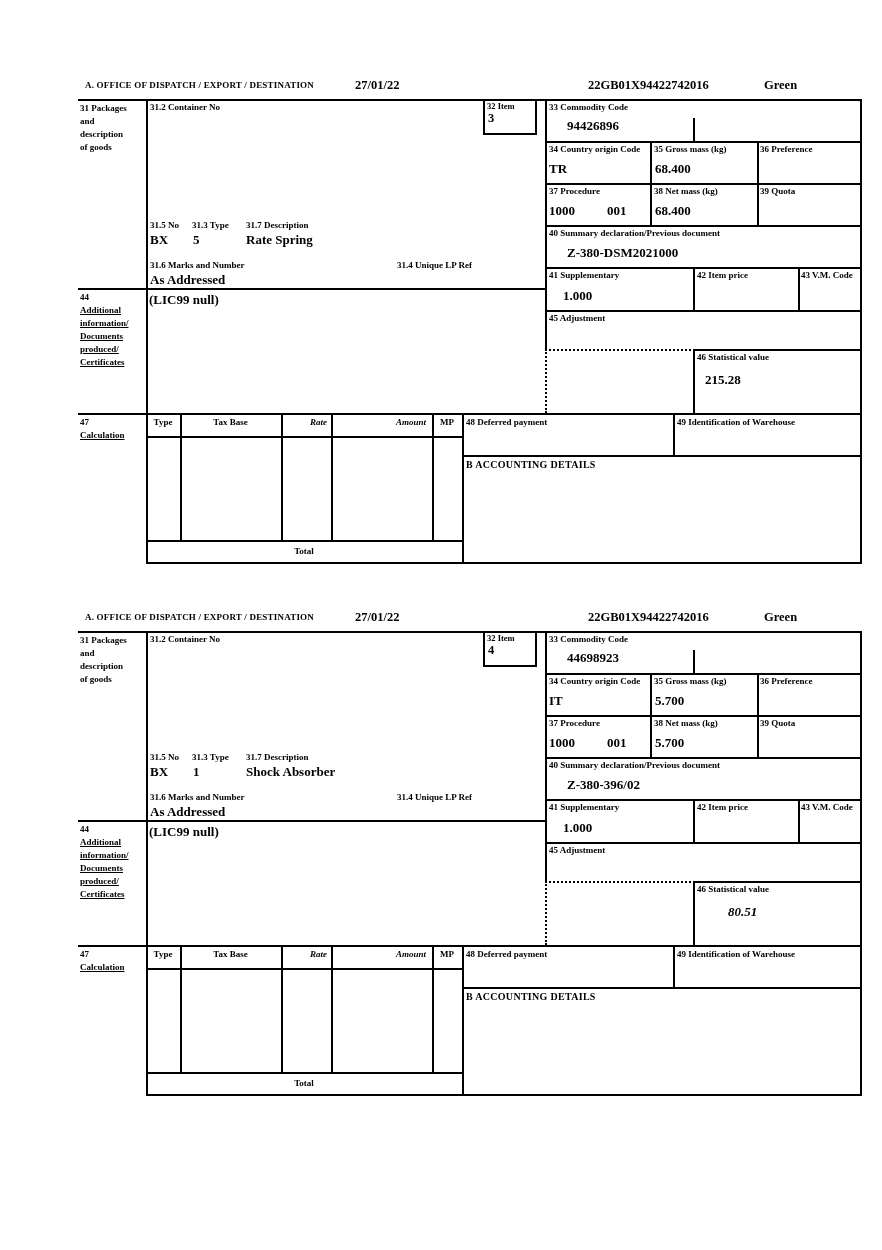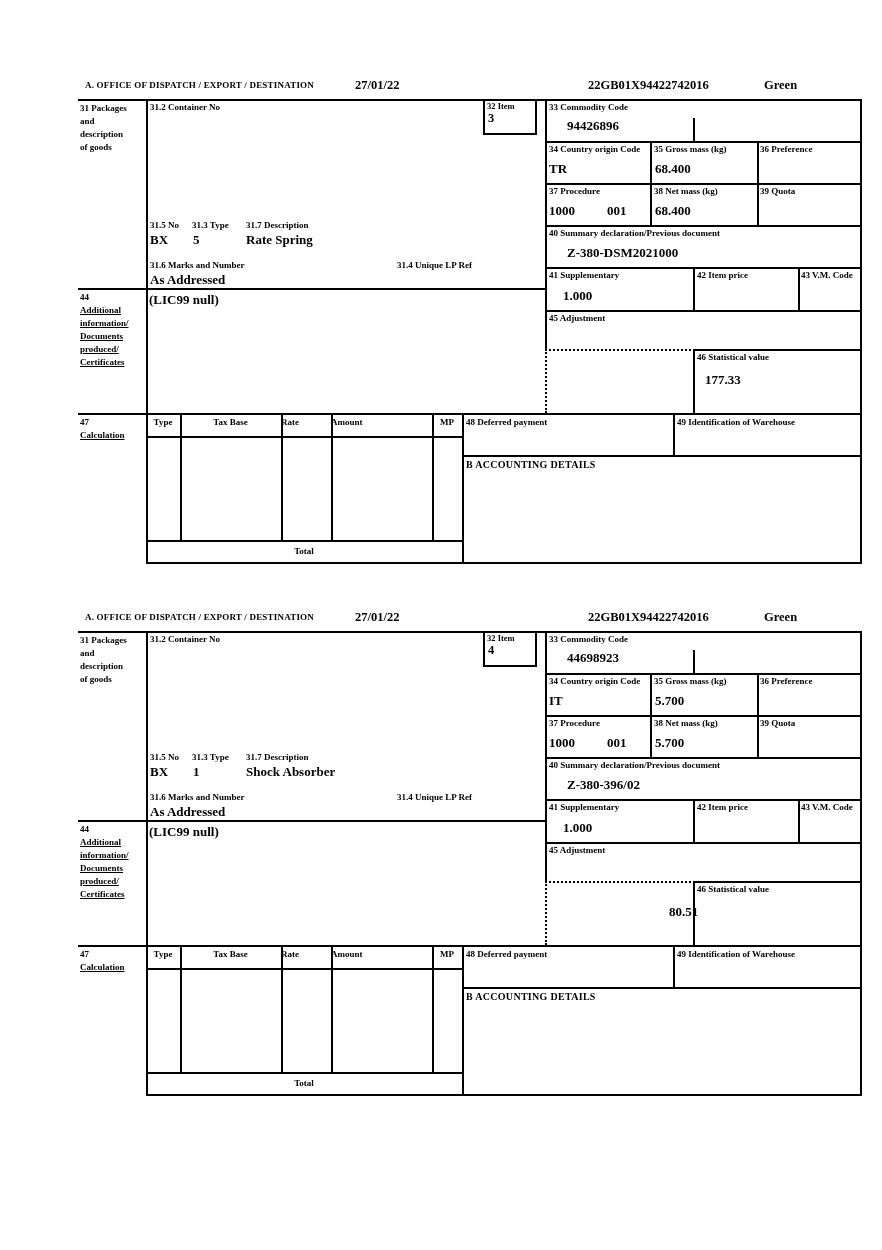--- a/index.html
+++ b/index.html
@@ -7,21 +7,21 @@
        font-family:"Liberation Serif","DejaVu Serif",serif;font-weight:bold;color:#000;}
   .sec{position:absolute;left:0;width:882px;height:492px;}
   .t{position:absolute;white-space:nowrap;line-height:1;}
   .lb{font-size:9px;}
   .lb8{font-size:8.5px;}
   .v{font-size:13px;}
   .v12{font-size:12.5px;}
   .b10{font-size:10px;letter-spacing:.3px;}
   .u{text-decoration:underline;}
   .c{text-align:center;}
-  .r{}
+  .r{text-align:right;font-style:italic;}
   .ml{font-size:9px;line-height:13px;white-space:nowrap;}
   .hl{position:absolute;height:0;border-top:2px solid #000;}
   .hld{position:absolute;height:0;border-top:2px dotted #000;}
   .vl{position:absolute;width:0;border-left:2px solid #000;}
   .vld{position:absolute;width:0;border-left:2px dotted #000;}
 </style>
 </head>
 <body>
 
   <div class="sec" style="top: 78px;">
@@ -97,21 +97,21 @@
     <div class="t lb" style="left:549px;top:151px;">40 Summary declaration/Previous document</div>
     <div class="t v" style="left:567px;top:168px;">Z-380-DSM2021000</div>
 
     <div class="t lb" style="left:549px;top:193px;">41 Supplementary</div>
     <div class="t v" style="left:563px;top:211px;">1.000</div>
     <div class="t lb" style="left:697px;top:193px;">42 Item price</div>
     <div class="t lb" style="left:801px;top:193px;">43 V.M. Code</div>
 
     <div class="t lb" style="left:549px;top:236px;">45 Adjustment</div>
     <div class="t lb" style="left:697px;top:275px;">46 Statistical value</div>
-    <div class="t v" style="left:705px;top:295px;">177.33</div>
+    <div class="t v" style="left:705px;top:295px;">215.28</div>
 
     <div class="t lb" style="left:150px;top:143px;">31.5 No</div>
     <div class="t lb" style="left:192px;top:143px;">31.3 Type</div>
     <div class="t lb" style="left:246px;top:143px;">31.7 Description</div>
     <div class="t v" style="left:150px;top:155px;">BX</div>
     <div class="t v" style="left:193px;top:155px;">5</div>
     <div class="t v" style="left:246px;top:155px;">Rate Spring</div>
 
     <div class="t lb" style="left:150px;top:183px;">31.6 Marks and Number</div>
     <div class="t lb" style="left:397px;top:183px;">31.4 Unique LP Ref</div>
@@ -217,21 +217,21 @@
     <div class="t lb" style="left:549px;top:151px;">40 Summary declaration/Previous document</div>
     <div class="t v" style="left:567px;top:168px;">Z-380-396/02</div>
 
     <div class="t lb" style="left:549px;top:193px;">41 Supplementary</div>
     <div class="t v" style="left:563px;top:211px;">1.000</div>
     <div class="t lb" style="left:697px;top:193px;">42 Item price</div>
     <div class="t lb" style="left:801px;top:193px;">43 V.M. Code</div>
 
     <div class="t lb" style="left:549px;top:236px;">45 Adjustment</div>
     <div class="t lb" style="left:697px;top:275px;">46 Statistical value</div>
-    <div class="t v" style="left:669px;top:295px;">80.51</div>
+    <div class="t v" style="left:728px;top:295px;font-style:italic;">80.51</div>
 
     <div class="t lb" style="left:150px;top:143px;">31.5 No</div>
     <div class="t lb" style="left:192px;top:143px;">31.3 Type</div>
     <div class="t lb" style="left:246px;top:143px;">31.7 Description</div>
     <div class="t v" style="left:150px;top:155px;">BX</div>
     <div class="t v" style="left:193px;top:155px;">1</div>
     <div class="t v" style="left:246px;top:155px;">Shock Absorber</div>
 
     <div class="t lb" style="left:150px;top:183px;">31.6 Marks and Number</div>
     <div class="t lb" style="left:397px;top:183px;">31.4 Unique LP Ref</div>

